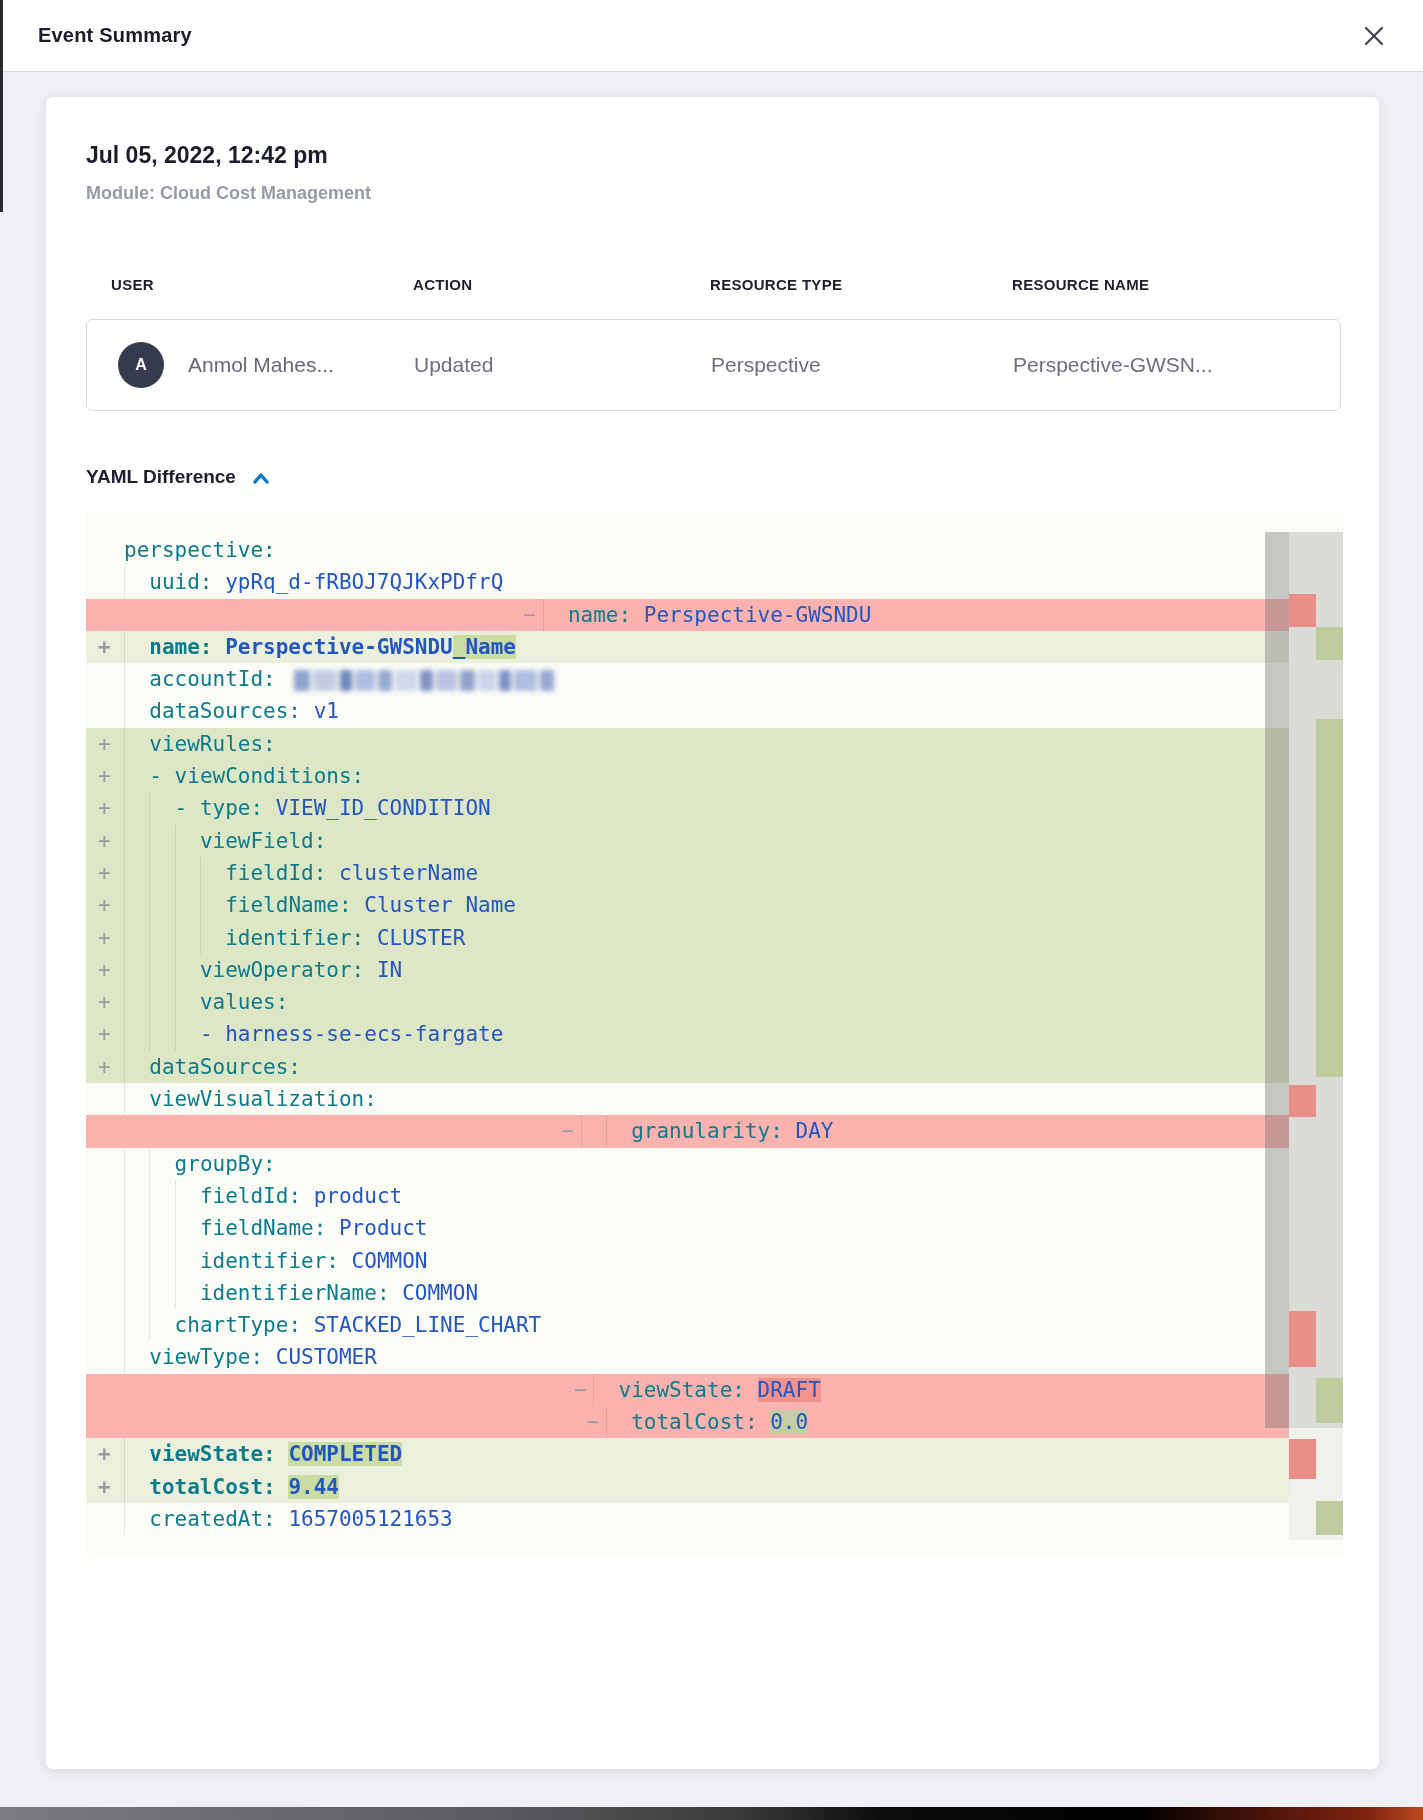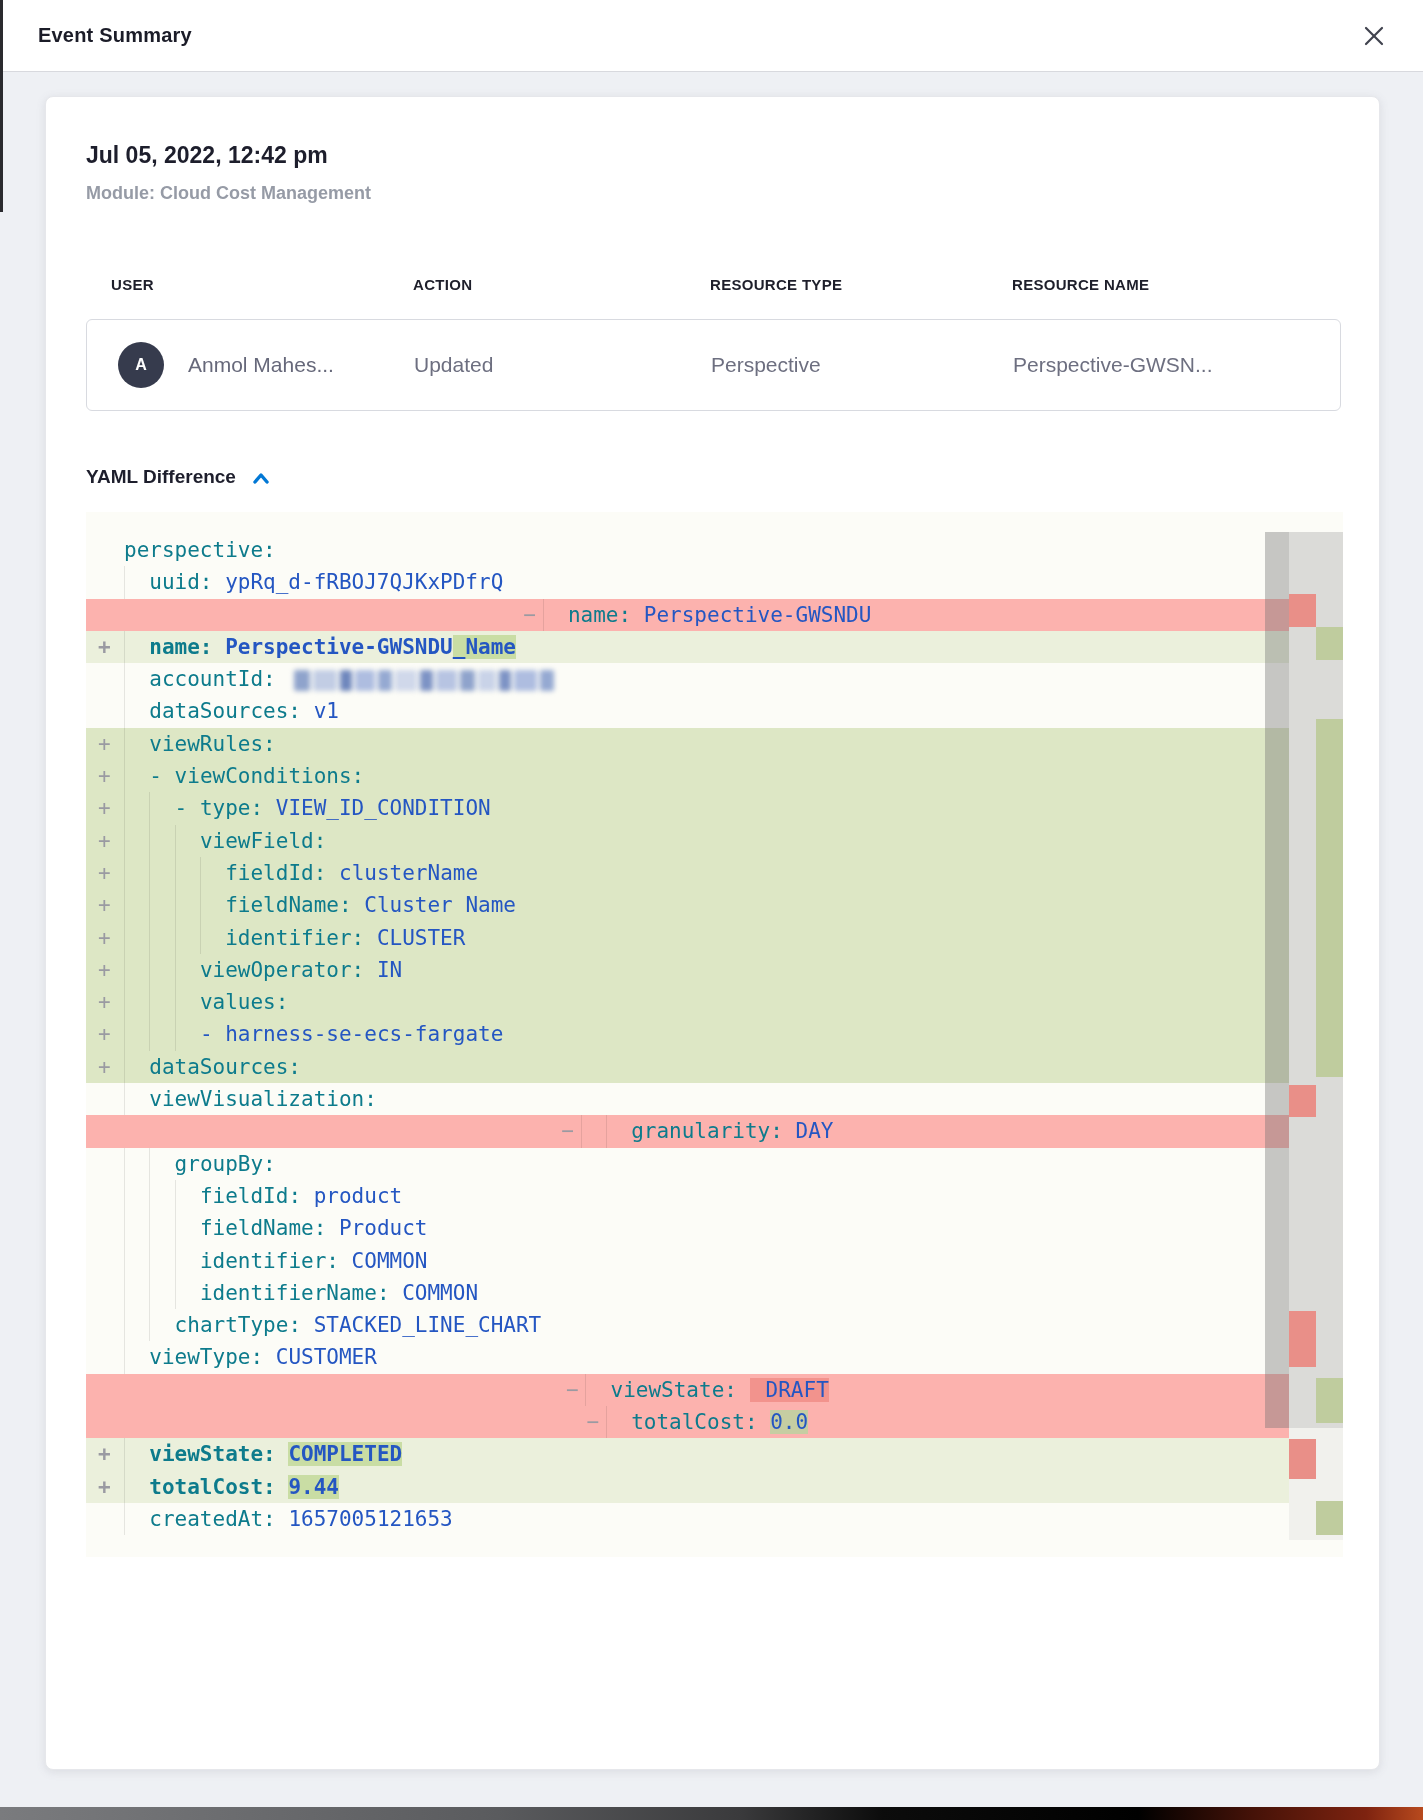--- a/index.html
+++ b/index.html
@@ -71,21 +71,21 @@
   }
   .cl { height:32.3px; white-space:pre; padding-left:12px; }
   .cl.r-del { background:#fcb2ae;text-align:center; }
   .cl.r-add { background:#ebf0dc;font-weight:bold; }
   .cl.r-addstrong { background:#dde7c5; }
   .sg { display:inline-block; width:26px; color:#9a9aa2; }
   .ind { display:inline-block; width:25.3px; border-left:1px solid rgba(0,0,0,0.09); height:32.3px; vertical-align:top; }
   .k { color:#0d7b8c; }
   .v { color:#2456c2; }
   .m-add { background:#c9dda4; }
-  .m-del { background:#f2938d;padding-left:16px; }
+  .m-del { background:#f2938d; }
   .m-olive { background:#c6cda2; }
   .redact { display:inline-flex; gap:3px; vertical-align:middle; filter:blur(2.5px); margin-left:6px; }
   .redact span { display:inline-block; height:21px; border-radius:2px; }
 
   
   .mm-track { position:absolute; background:#dbdbd8; }
   .mm-track-light { position:absolute; background:#f1f1ed; }
   .mm-mark { position:absolute; width:27px; }
   .mm-red { background:#e98f88; }
   .mm-green { background:#bfcc9e; }

